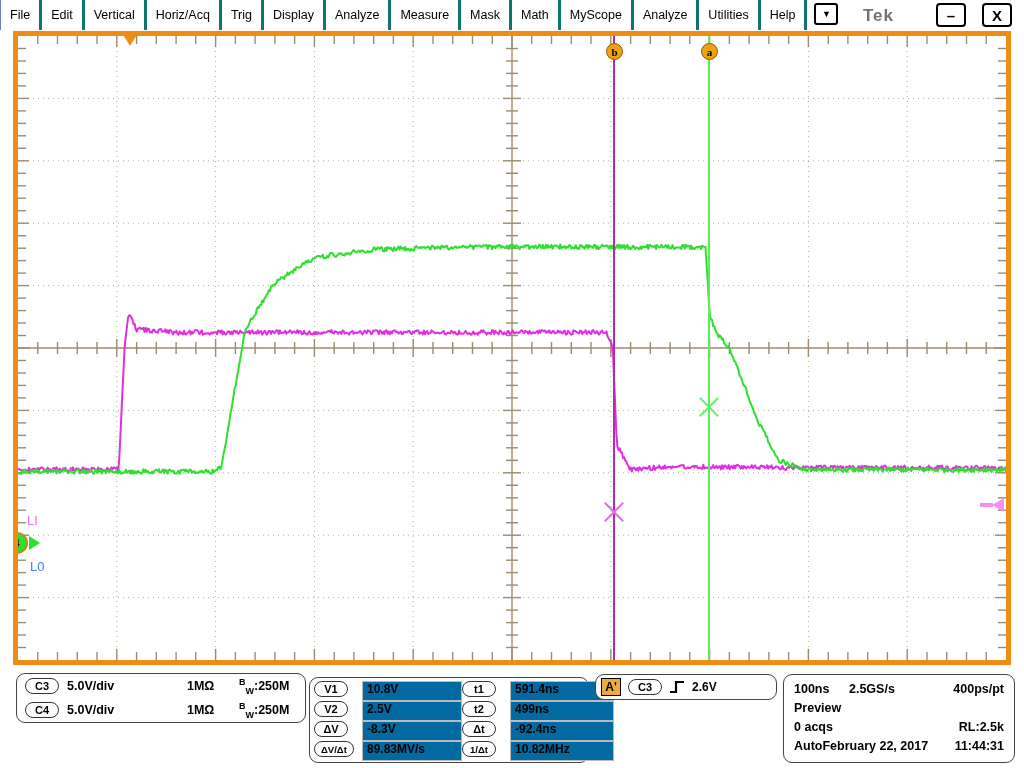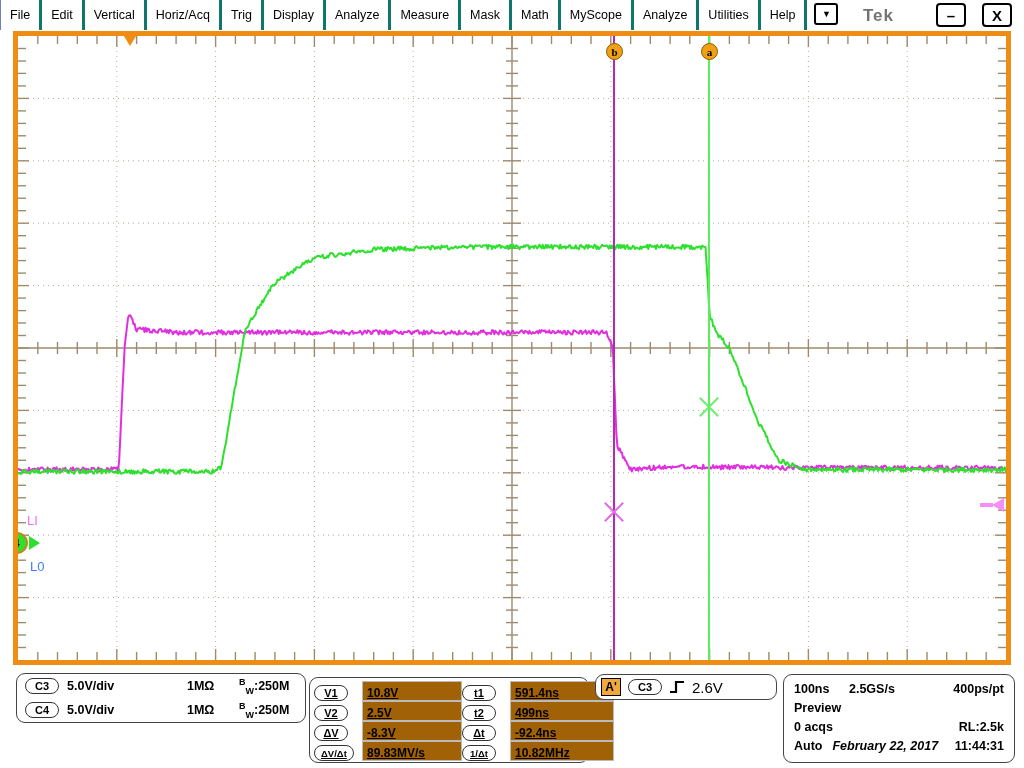--- a/index.html
+++ b/index.html
@@ -150,46 +150,46 @@
   .chan-row .scale { margin-left: 8px; width: 120px; }
   .chan-row .imp { width: 52px; }
   .chan-row .bw { }
   .bw sup { font-size: 9px; }
   .bw sub { font-size: 9px; }
 
   
   .cursor-panel { padding: 3px 4px; }
   .cur-grid { display: grid; grid-template-columns: 48px 100px 48px 104px; }
   .cur-cell {
-    height: 20px; display: flex; align-items: flex-end;
-    font-size: 12px; font-weight: bold; text-decoration: underline;
+    height: 20px; display: flex; align-items: flex-start;
+    font-size: 12px; font-weight: bold;
   }
   .cur-cell.lbl { justify-content: flex-start; }
   .cur-cell.val {
-    border: 1px solid #bbb; padding-left: 4px; background: #a16207;
+    border: 1px solid #bbb; padding-left: 4px; background: #0369a1;
   }
 
   
   .trig-badge {
     display: inline-flex; align-items: center; justify-content: center;
     width: 20px; height: 18px;
     background: #f0a93c; border: 1px solid #000;
     font-size: 12px; font-weight: bold; color: #000;
   }
   .trig-row { display: flex; align-items: center; height: 100%; padding-left: 5px; gap: 7px; }
   .slope-glyph { width: 16px; height: 14px; }
-  .trig-level { font-size: 15px; font-weight: normal; text-align: right; }
+  .trig-level { font-size: 12px; font-weight: bold; text-align: right; }
 
   
   .tb { padding: 4px 10px; font-size: 12.5px; font-weight: bold; }
   .tb-row { display: flex; height: 19px; align-items: center; }
   .tb-c1 { width: 58px; }
   .tb-c2 { width: 110px; }
   .tb-c3 { flex: 1; text-align: right; }
-  .tb-date { margin-left: 10px; font-style: italic; }
+  .tb-date { margin-left: 0; }
   .tb-time { margin-left: auto; }
 </style>
 </head>
 <body>
 
 <div id="app">
 
   <div class="menubar">
     <div class="menu-item">File</div>
     <div class="menu-item">Edit</div>

